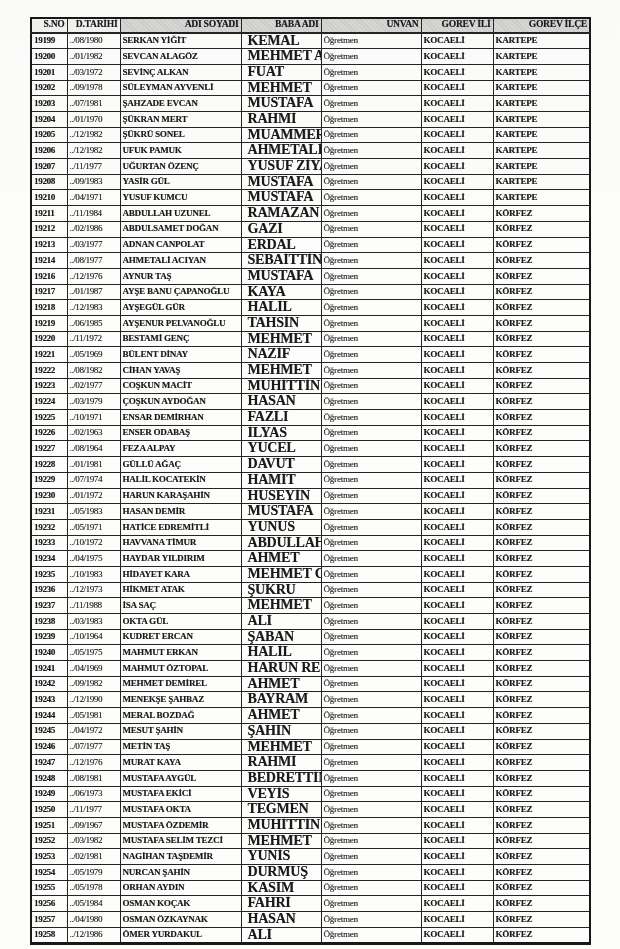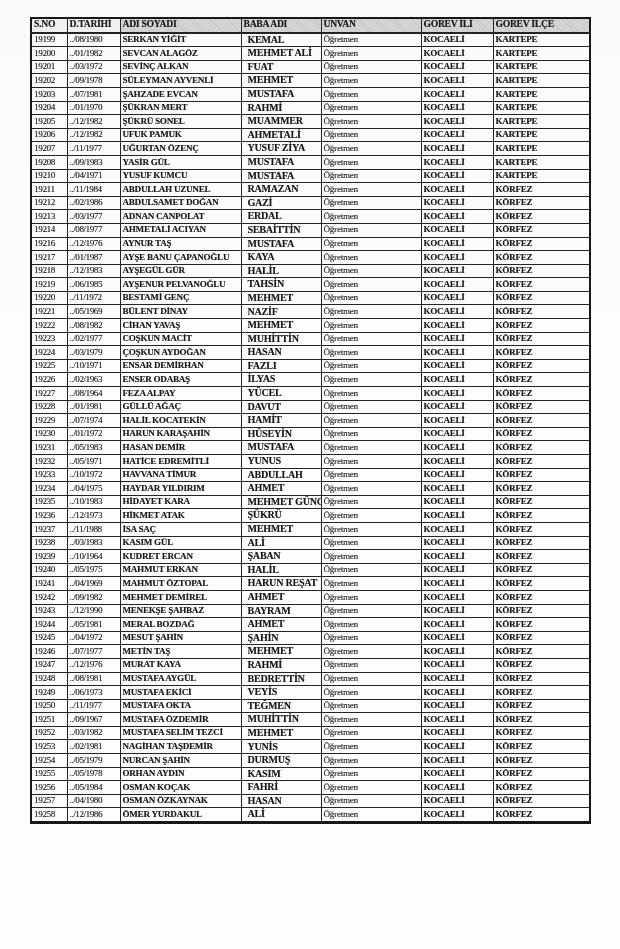--- a/index.html
+++ b/index.html
@@ -41,28 +41,29 @@
     text-align: left;
     vertical-align: middle;
   }
   .doc-table th {
     font-weight: 700;
     font-size: 9.5px;
     background:
       repeating-linear-gradient(45deg, rgba(90,90,90,0.12) 0 1px, rgba(0,0,0,0) 1px 3px),
       #d7d7d5;
     border-bottom-width: 2px;
+    text-align: right;
   }
   .doc-table th.plain {
     background: #efefed;
   }
-  td.c-sno { font-weight: 400; letter-spacing: -0.3px; }
+  td.c-sno { font-weight: 700; letter-spacing: -0.3px; }
   td.c-date { font-weight: 400; color: #222; letter-spacing: -0.4px; margin-top: 8px; }
   td.c-name, td.c-father, td.c-il, td.c-ilce { font-weight: 700; }
-  td.c-father { font-size: 10px; padding-left: 6px; }
+  td.c-father { font-size: 14px; padding-left: 6px; }
   td.c-unvan { font-weight: 400; color: #2a2a2a; margin-top: 33px; }
 </style>
 </head>
 <body>
 
 <div class="scan-page">
   <table class="doc-table">
     <colgroup>
       <col style="width:36px">
       <col style="width:53px">
@@ -413,21 +414,21 @@
           <td class="c-date">../11/1988</td>
           <td class="c-name">İSA SAÇ</td>
           <td class="c-father">MEHMET</td>
           <td class="c-unvan">Öğretmen</td>
           <td class="c-il">KOCAELİ</td>
           <td class="c-ilce">KÖRFEZ</td>
         </tr>
         <tr>
           <td class="c-sno">19238</td>
           <td class="c-date">../03/1983</td>
-          <td class="c-name">KASIM GÜL</td>
+          <td class="c-name">OKTA GÜL</td>
           <td class="c-father">ALİ</td>
           <td class="c-unvan">Öğretmen</td>
           <td class="c-il">KOCAELİ</td>
           <td class="c-ilce">KÖRFEZ</td>
         </tr>
         <tr>
           <td class="c-sno">19239</td>
           <td class="c-date">../10/1964</td>
           <td class="c-name">KUDRET ERCAN</td>
           <td class="c-father">ŞABAN</td>

